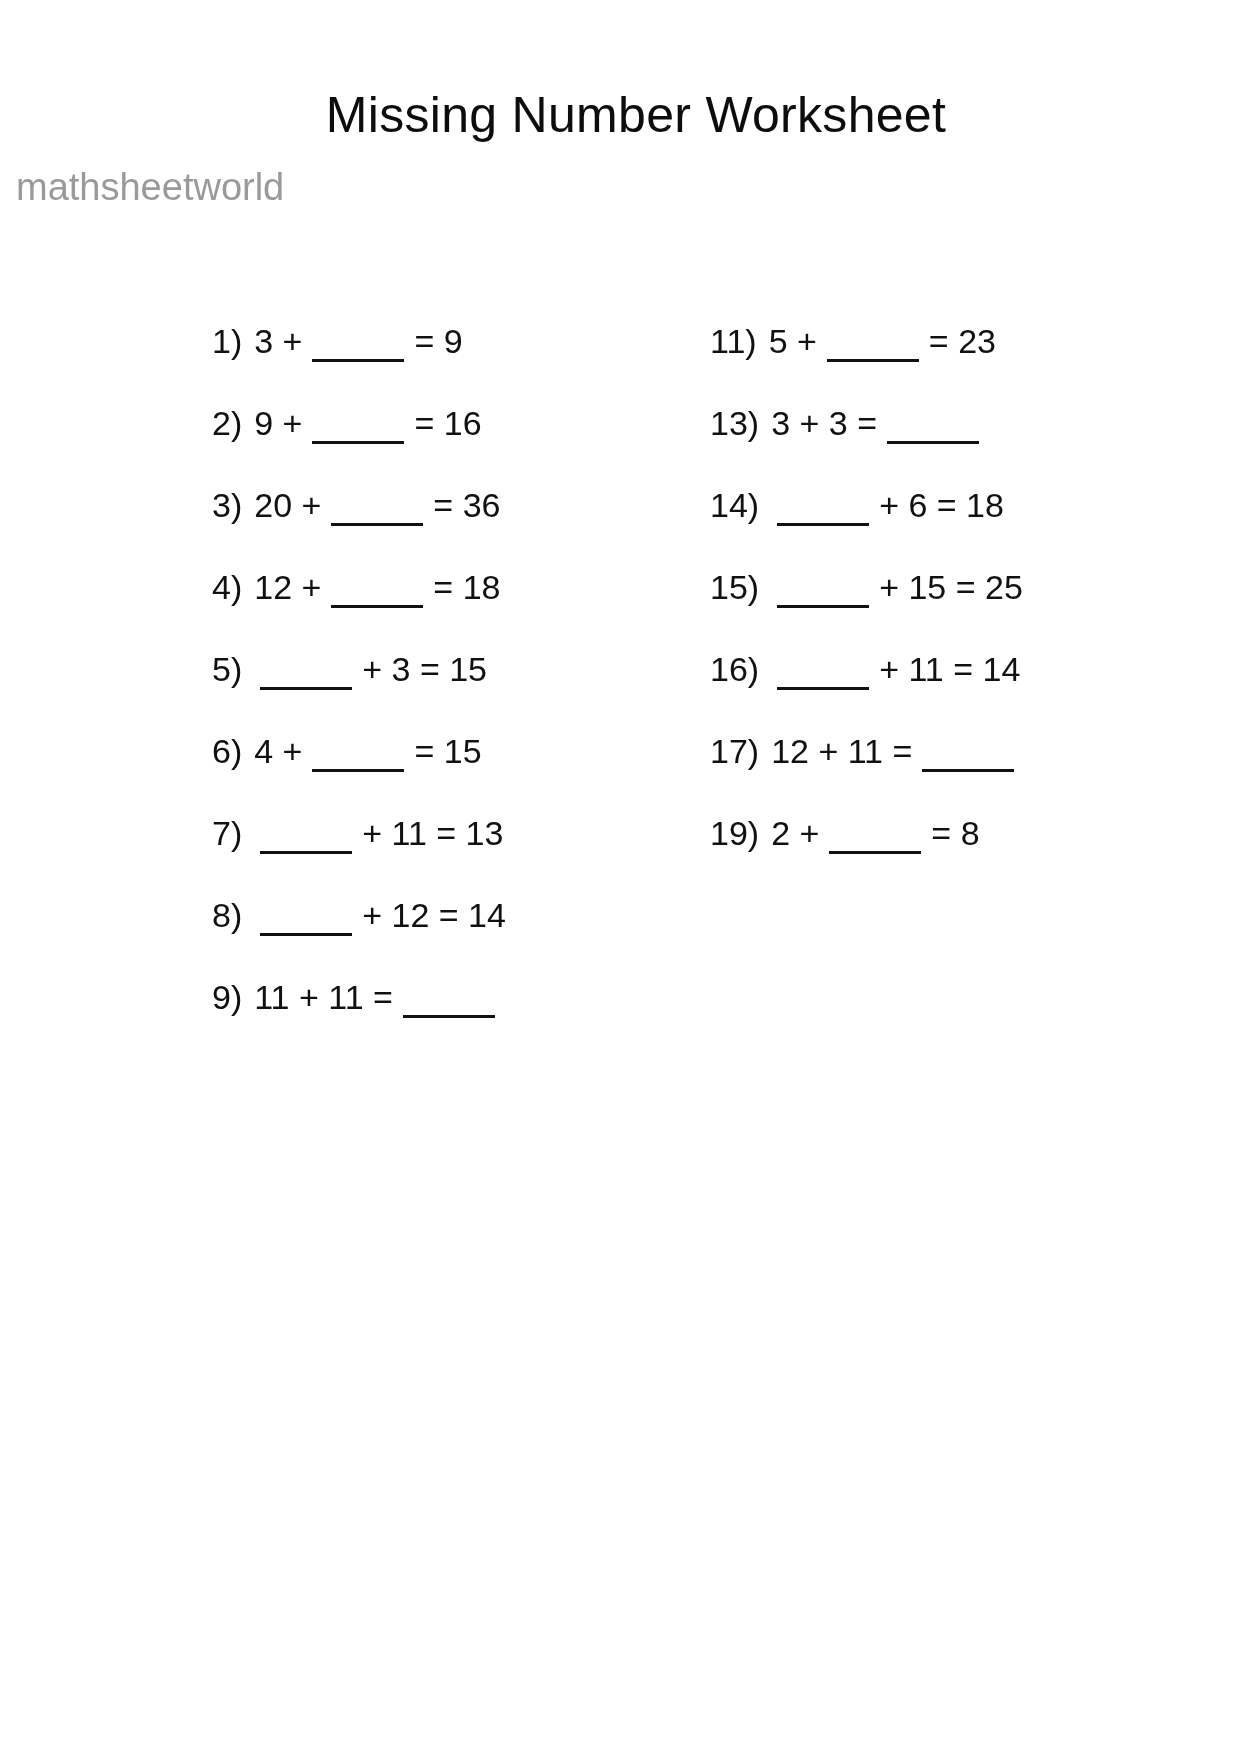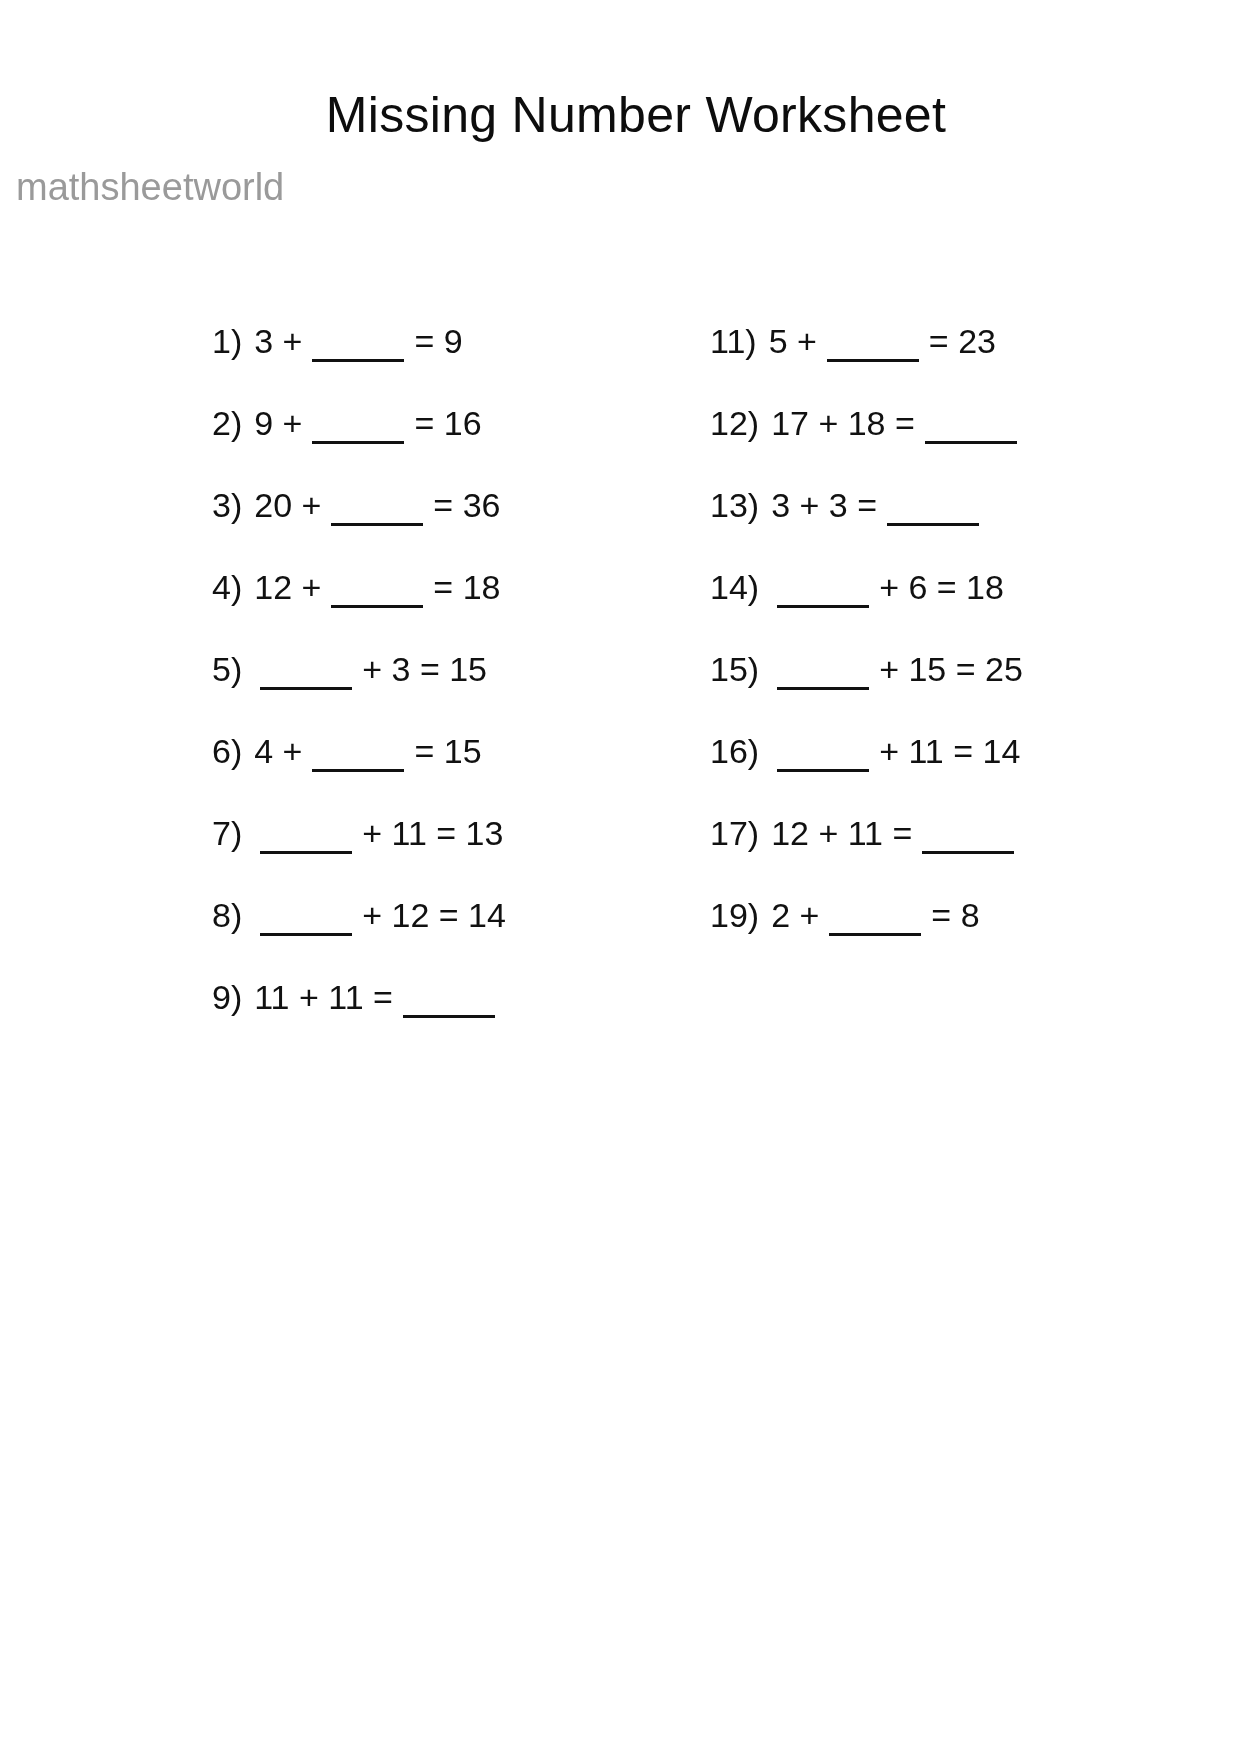--- a/index.html
+++ b/index.html
@@ -160,25 +160,20 @@
         </div>
       </div>
     <div class="column column-right">
         <div class="problem">
           <span class="problem-num">11)</span>
           <span class="eq-part">5 +</span>
           <span class="blank"></span>
           <span class="eq-part">= 23</span>
         </div>
         <div class="problem">
-          <span class="problem-num">12)</span>
-          <span class="eq-part">17 + 18 =</span>
-          <span class="blank"></span>
-        </div>
-        <div class="problem">
           <span class="problem-num">13)</span>
           <span class="eq-part">3 + 3 =</span>
           <span class="blank"></span>
         </div>
         <div class="problem">
           <span class="problem-num">14)</span>
           <span class="blank"></span>
           <span class="eq-part">+ 6 = 18</span>
         </div>
         <div class="problem">

